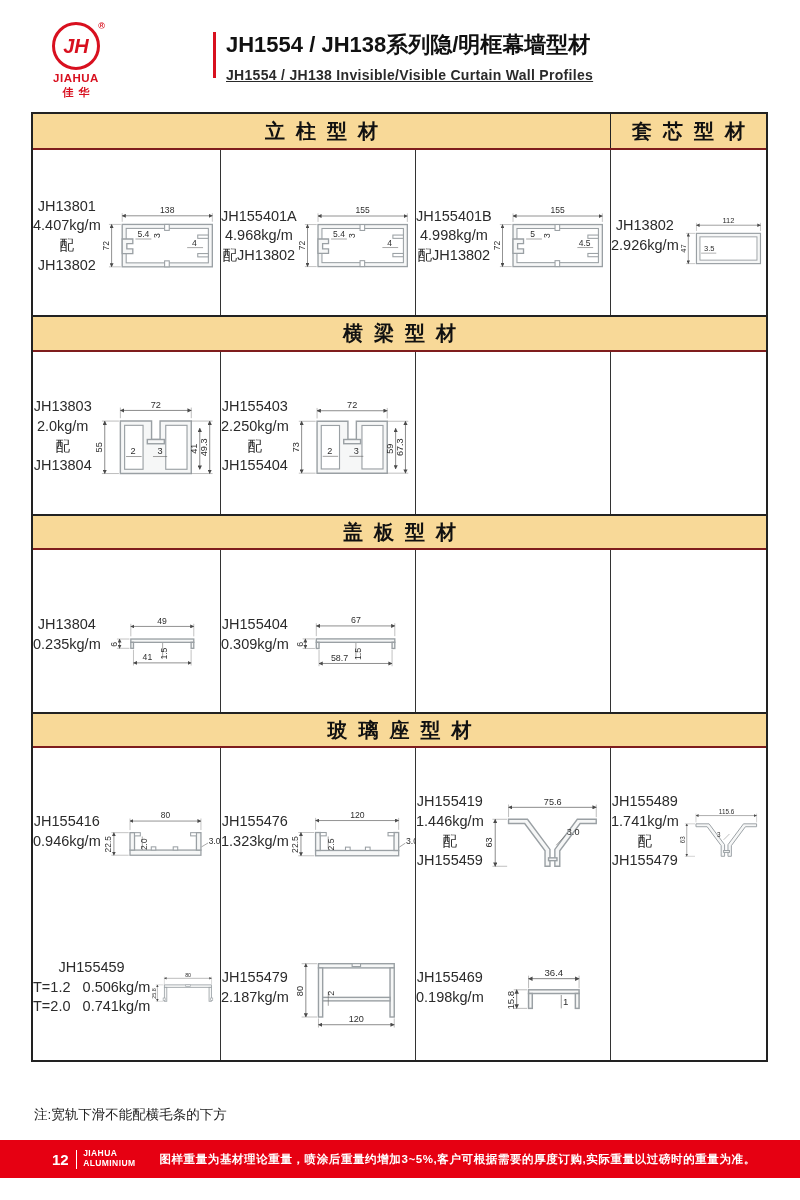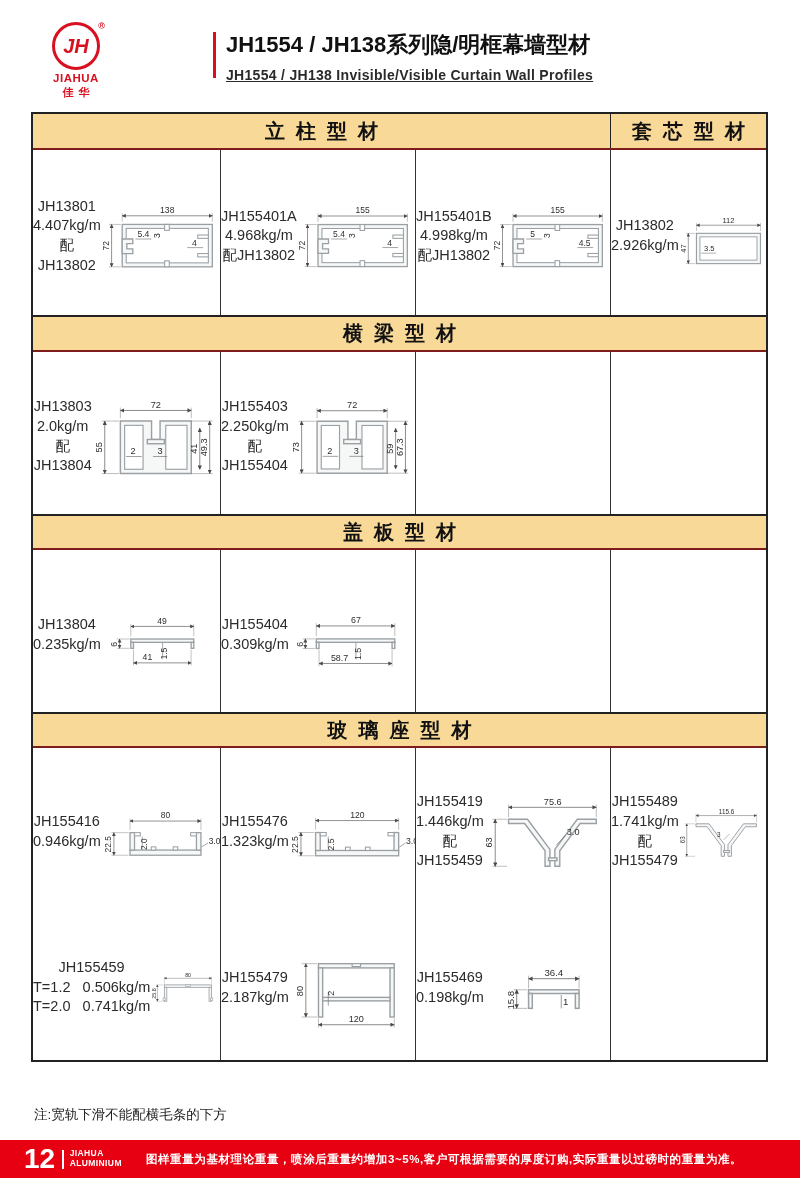--- a/index.html
+++ b/index.html
@@ -46,21 +46,21 @@
   .pr2{fill:#fff;stroke:#9aa0a4;stroke-width:1.6;}
   .dim{stroke:#5a5a5a;stroke-width:1;fill:none;marker-start:url(#arr);marker-end:url(#arr);}
   .ext{stroke:#8c8c8c;stroke-width:.8;}
   .ldr{stroke:#6a6a6a;stroke-width:.9;}
   svg text{font-size:13px;fill:#2e2e2e;font-family:"Liberation Sans","DejaVu Sans",sans-serif;}
 
   
   .note{position:absolute;left:34px;top:1106px;font-size:13.5px;color:#1e1e1e;text-align:right;}
   .foot{position:absolute;left:0;top:1140px;width:800px;height:38px;background:#e60012;
         display:flex;align-items:center;color:#fff;}
-  .pagenum{font-size:28px;font-weight:bold;margin-left:24px;}
+  .pagenum{font-size:15px;font-weight:bold;margin-left:52px;}
   .fdiv{width:1.5px;height:19px;background:#fff;margin:0 6px 0 7px;}
   .fbrand{font-size:8.5px;line-height:1.15;font-weight:bold;letter-spacing:.4px;}
   .ftext{font-size:11.5px;font-weight:bold;letter-spacing:.6px;margin-left:24px;white-space:nowrap;}
 </style>
 </head>
 <body>
 
 <div class="page">
 
   <svg width="0" height="0" style="position:absolute">

